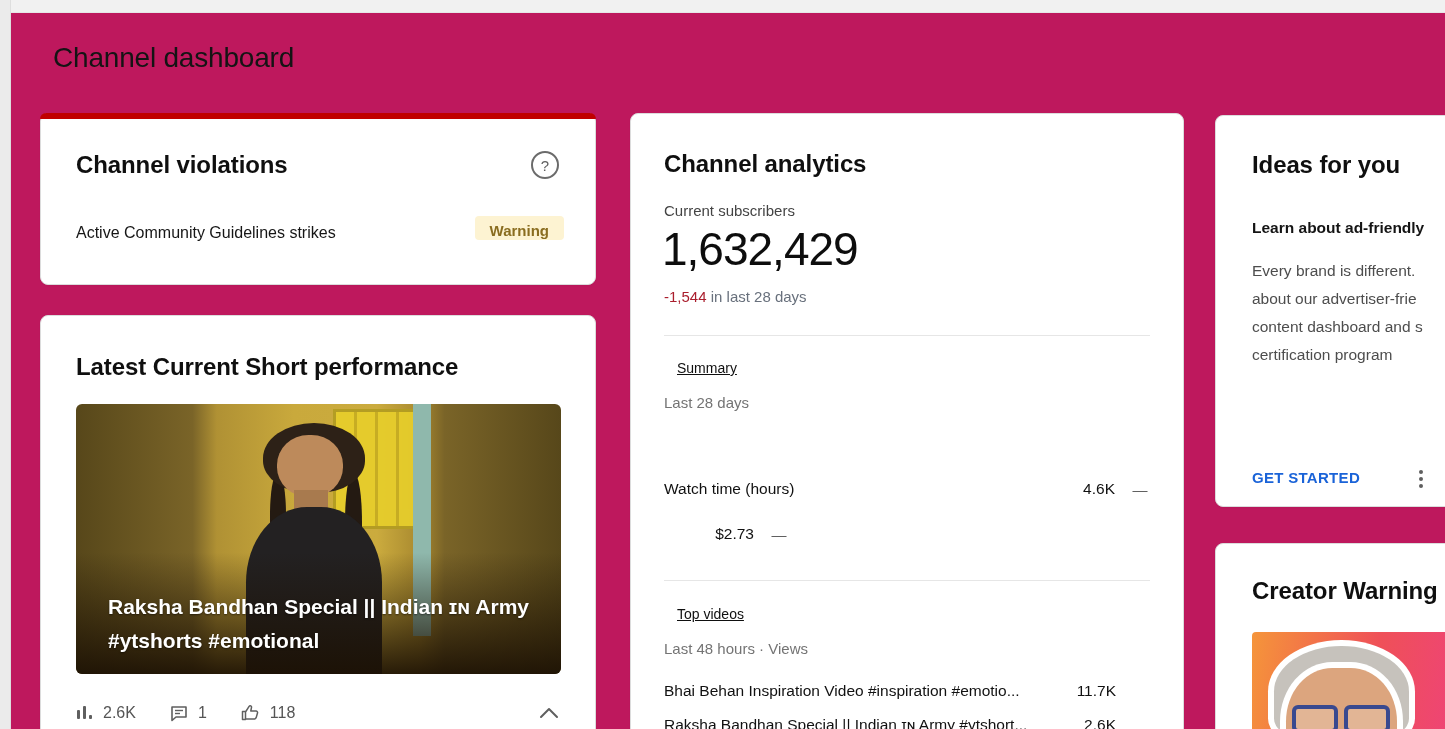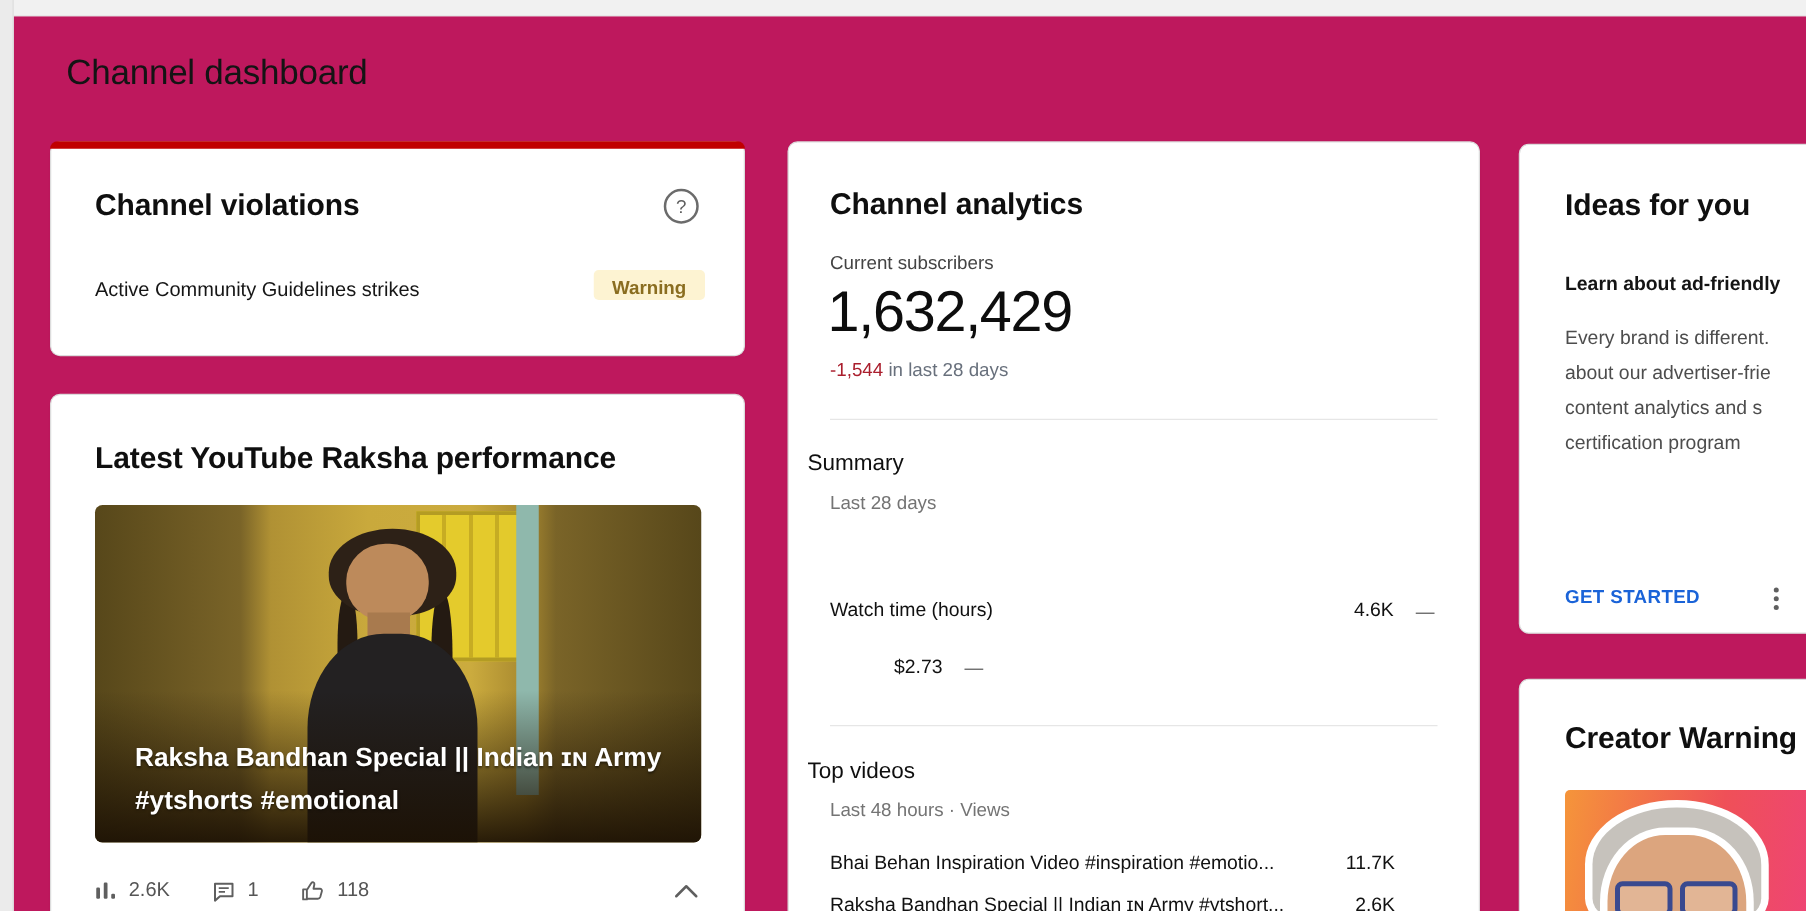--- a/index.html
+++ b/index.html
@@ -43,21 +43,21 @@
   .chevron-up{margin-left:auto;cursor:pointer;display:flex;align-items:center;}
 
   
   #analytics{left:630px;top:113px;width:552px;height:660px;}
   #analytics .card-title{position:absolute;left:33px;top:36px;}
   .subs-label{position:absolute;left:33px;top:88px;font-size:15px;color:#444;}
   .subs-count{position:absolute;left:31px;top:108px;font-size:46px;font-weight:400;color:#0d0d0d;letter-spacing:-1px;}
   .subs-delta{position:absolute;left:33px;top:174px;font-size:15px;color:#68707c;}
   .delta-neg{color:#aa1e2d;font-weight:500;}
   .divider{position:absolute;left:33px;right:33px;height:1px;background:#e6e6e6;}
-  .sec-heading{position:absolute;left:15px;font-size:18px;font-weight:500;color:#0f0f0f;}
+  .sec-heading{position:absolute;left:46px;font-size:14px;font-weight:500;color:#0f0f0f;text-decoration:underline;}
   .sec-period{position:absolute;left:33px;font-size:15px;color:#747474;}
   .sum-row{position:absolute;left:33px;right:33px;height:24px;display:flex;align-items:center;font-size:15.5px;color:#111;}
   .sum-row .lbl{flex:1;}
   .sum-row .val{width:90px;text-align:right;}
   .sum-row .ind{width:20px;margin-left:15px;display:flex;align-items:center;justify-content:center;color:#606060;}
   .dash-glyph{color:#606060;font-size:15px;}
   .tv-row{position:absolute;left:33px;right:33px;padding-right:34px;height:22px;display:flex;align-items:center;font-size:15.5px;color:#111;cursor:pointer;}
   .tv-row .ttl{flex:1;white-space:nowrap;overflow:hidden;}
   .tv-row .vws{margin-left:17px;}
 
@@ -95,21 +95,21 @@
 
   <div class="card" id="violations">
     <div class="red-top"></div>
     <div class="card-title">Channel violations</div>
     <div class="help-circle">?</div>
     <div class="strike-label">Active Community Guidelines strikes</div>
     <div class="warning-badge">Warning</div>
   </div>
 
   <div class="card" id="short-card">
-    <div class="card-title">Latest YouTube Raksha performance</div>
+    <div class="card-title">Latest Current Short performance</div>
     <div class="short-thumb">
       <div class="st-window"></div>
       <div class="st-door"></div>
       <div class="st-braid-l"></div>
       <div class="st-braid-r"></div>
       <div class="st-hair"></div>
       <div class="st-face"></div>
       <div class="st-neck"></div>
       <div class="st-body"></div>
       <div class="st-shade"></div>
@@ -189,21 +189,21 @@
       <span class="ttl">Raksha Bandhan Special || Indian ɪɴ Army #ytshort...</span>
       <span class="vws">2.6K</span>
     </div>
   </div>
 
   <div class="card" id="ideas">
     <div class="card-title">Ideas for you</div>
     <div class="idea-heading">Learn about ad-friendly</div>
     <div class="idea-line" style="top:146px;">Every brand is different.</div>
     <div class="idea-line" style="top:174px;">about our advertiser-frie</div>
-    <div class="idea-line" style="top:202px;">content analytics and s</div>
+    <div class="idea-line" style="top:202px;">content dashboard and s</div>
     <div class="idea-line" style="top:230px;">certification program</div>
     <div class="cta-link">GET STARTED</div>
     <div class="kebab">
         <i></i>
         <i></i>
         <i></i>
       </div>
   </div>
 
   <div class="card" id="creator">

